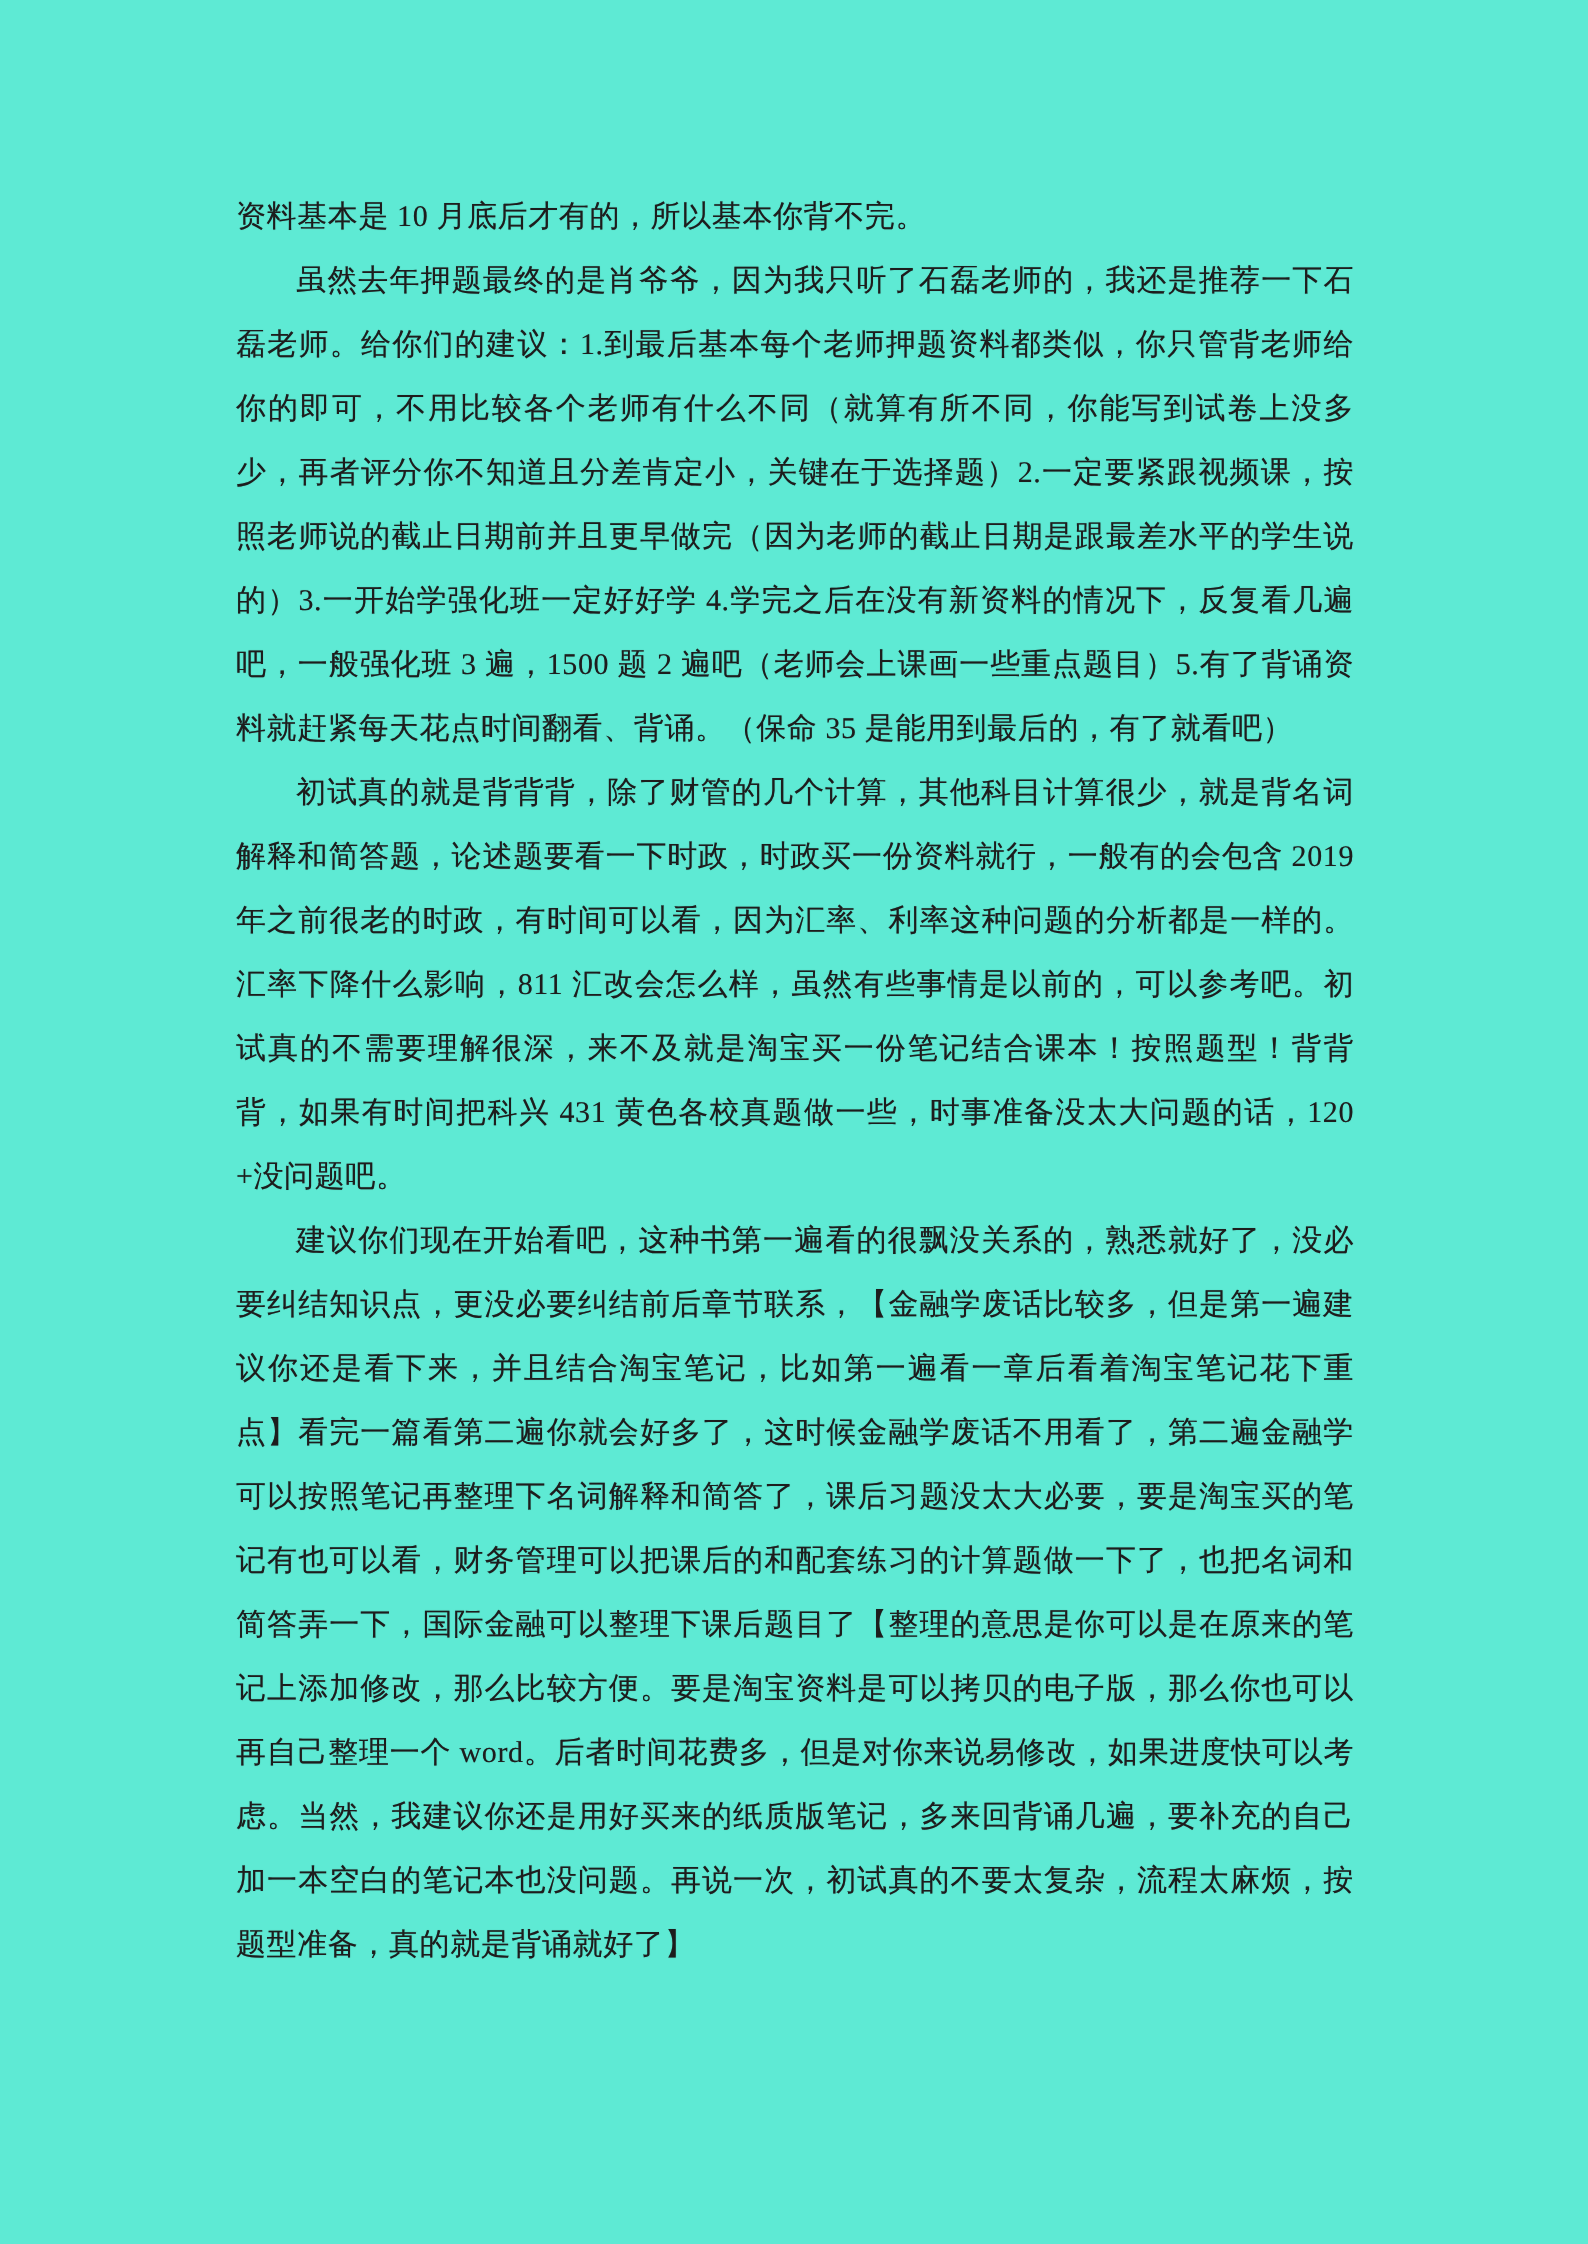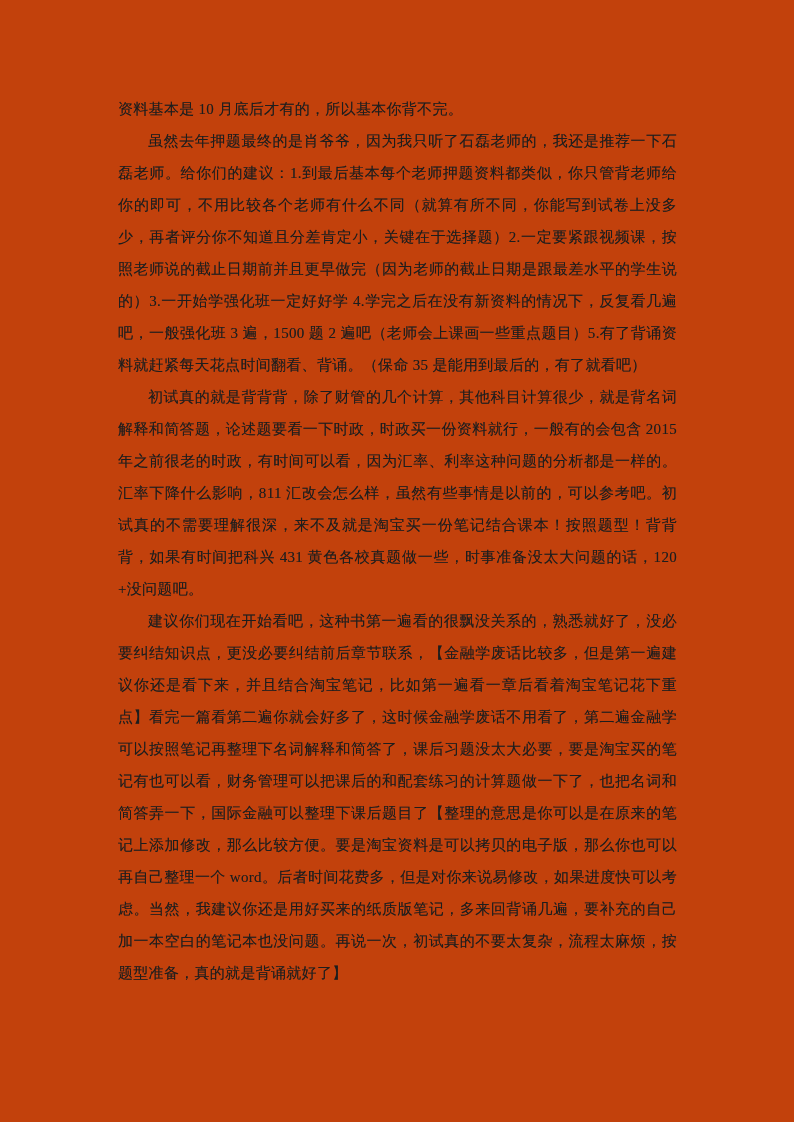--- a/index.html
+++ b/index.html
@@ -11,21 +11,21 @@
   body {
     width: 794px;
     height: 1122px;
     position: relative;
     overflow: hidden;
     font-family: "Liberation Serif", "DejaVu Serif", serif;
   }
   .page {
     position: absolute;
     inset: 0;
-    background: #c2410c;
+    background: #5eead4;
   }
   .text-block {
     position: absolute;
     top: 93px;
     left: 118px;
     width: 559px;
   }
   .para {
     margin: 0;
     padding: 0;
@@ -42,16 +42,16 @@
     text-indent: 2em;
   }
 </style>
 </head>
 <body>
 
 <div class="page">
   <div class="text-block">
     <p class="para">资料基本是 10 月底后才有的，所以基本你背不完。</p>
     <p class="para indent">虽然去年押题最终的是肖爷爷，因为我只听了石磊老师的，我还是推荐一下石磊老师。给你们的建议：1.到最后基本每个老师押题资料都类似，你只管背老师给你的即可，不用比较各个老师有什么不同（就算有所不同，你能写到试卷上没多少，再者评分你不知道且分差肯定小，关键在于选择题）2.一定要紧跟视频课，按照老师说的截止日期前并且更早做完（因为老师的截止日期是跟最差水平的学生说的）3.一开始学强化班一定好好学 4.学完之后在没有新资料的情况下，反复看几遍吧，一般强化班 3 遍，1500 题 2 遍吧（老师会上课画一些重点题目）5.有了背诵资料就赶紧每天花点时间翻看、背诵。（保命 35 是能用到最后的，有了就看吧）</p>
-    <p class="para indent">初试真的就是背背背，除了财管的几个计算，其他科目计算很少，就是背名词解释和简答题，论述题要看一下时政，时政买一份资料就行，一般有的会包含 2015 年之前很老的时政，有时间可以看，因为汇率、利率这种问题的分析都是一样的。汇率下降什么影响，811 汇改会怎么样，虽然有些事情是以前的，可以参考吧。初试真的不需要理解很深，来不及就是淘宝买一份笔记结合课本！按照题型！背背背，如果有时间把科兴 431 黄色各校真题做一些，时事准备没太大问题的话，120+没问题吧。</p>
+    <p class="para indent">初试真的就是背背背，除了财管的几个计算，其他科目计算很少，就是背名词解释和简答题，论述题要看一下时政，时政买一份资料就行，一般有的会包含 2019 年之前很老的时政，有时间可以看，因为汇率、利率这种问题的分析都是一样的。汇率下降什么影响，811 汇改会怎么样，虽然有些事情是以前的，可以参考吧。初试真的不需要理解很深，来不及就是淘宝买一份笔记结合课本！按照题型！背背背，如果有时间把科兴 431 黄色各校真题做一些，时事准备没太大问题的话，120+没问题吧。</p>
     <p class="para indent">建议你们现在开始看吧，这种书第一遍看的很飘没关系的，熟悉就好了，没必要纠结知识点，更没必要纠结前后章节联系，【金融学废话比较多，但是第一遍建议你还是看下来，并且结合淘宝笔记，比如第一遍看一章后看着淘宝笔记花下重点】看完一篇看第二遍你就会好多了，这时候金融学废话不用看了，第二遍金融学可以按照笔记再整理下名词解释和简答了，课后习题没太大必要，要是淘宝买的笔记有也可以看，财务管理可以把课后的和配套练习的计算题做一下了，也把名词和简答弄一下，国际金融可以整理下课后题目了【整理的意思是你可以是在原来的笔记上添加修改，那么比较方便。要是淘宝资料是可以拷贝的电子版，那么你也可以再自己整理一个 word。后者时间花费多，但是对你来说易修改，如果进度快可以考虑。当然，我建议你还是用好买来的纸质版笔记，多来回背诵几遍，要补充的自己加一本空白的笔记本也没问题。再说一次，初试真的不要太复杂，流程太麻烦，按题型准备，真的就是背诵就好了】</p>
   </div>
 </div>
 
 </body></html>

